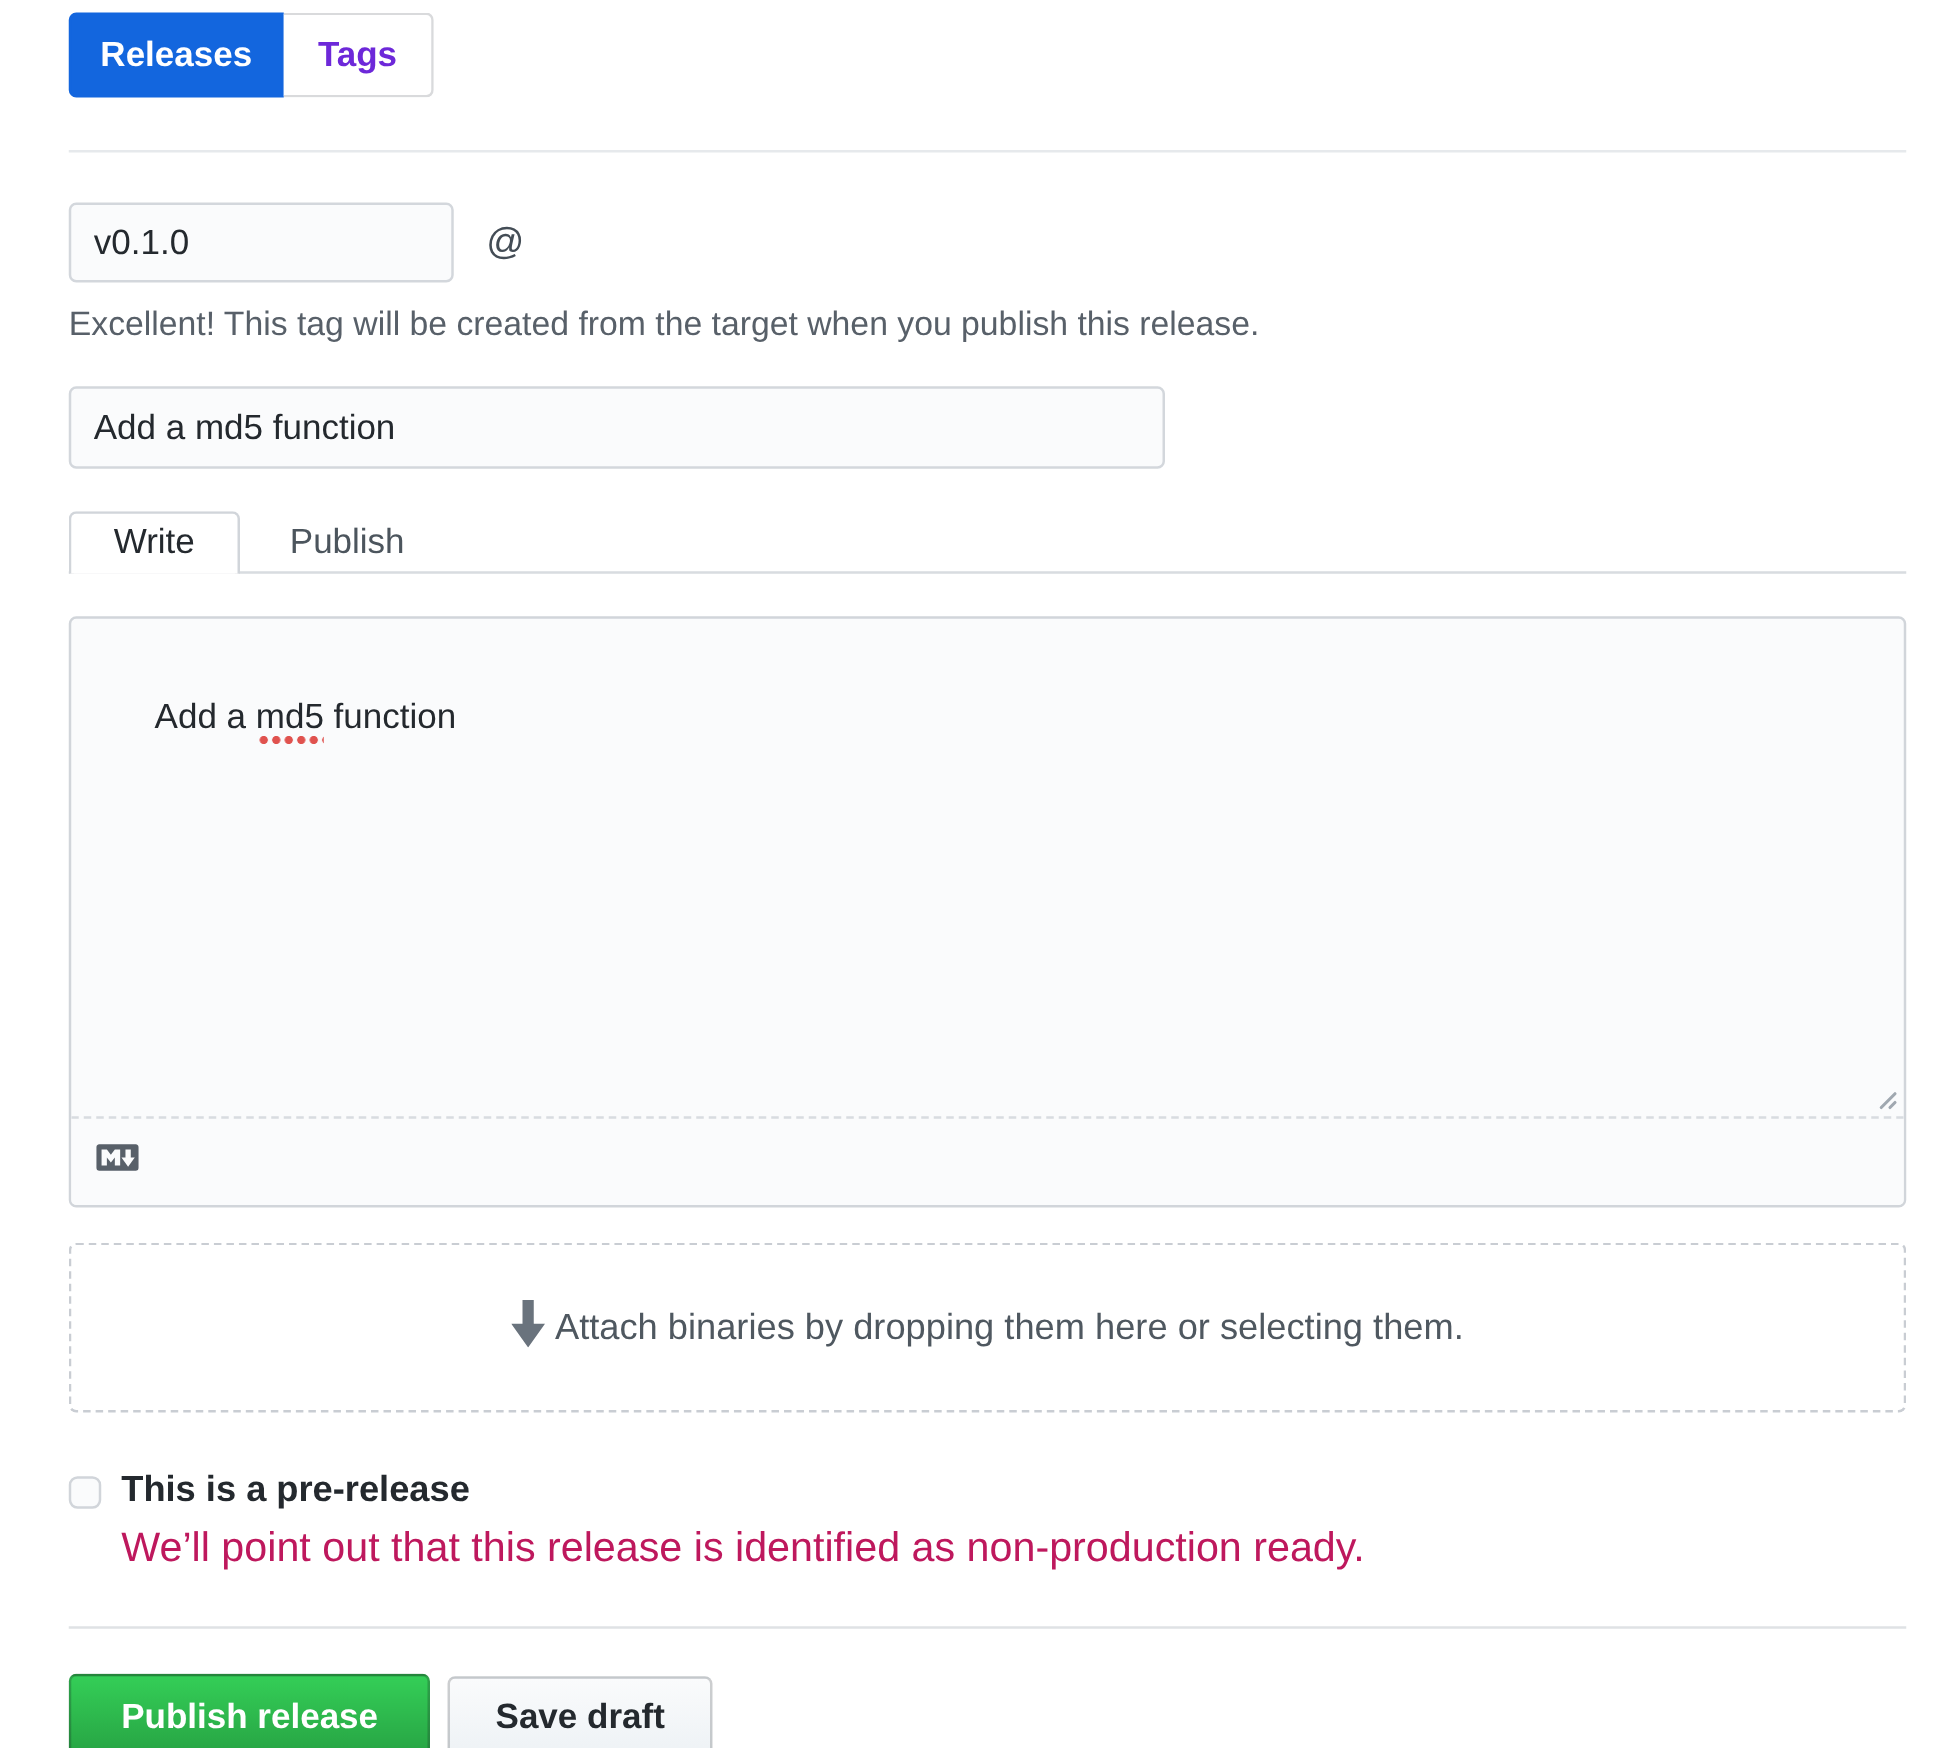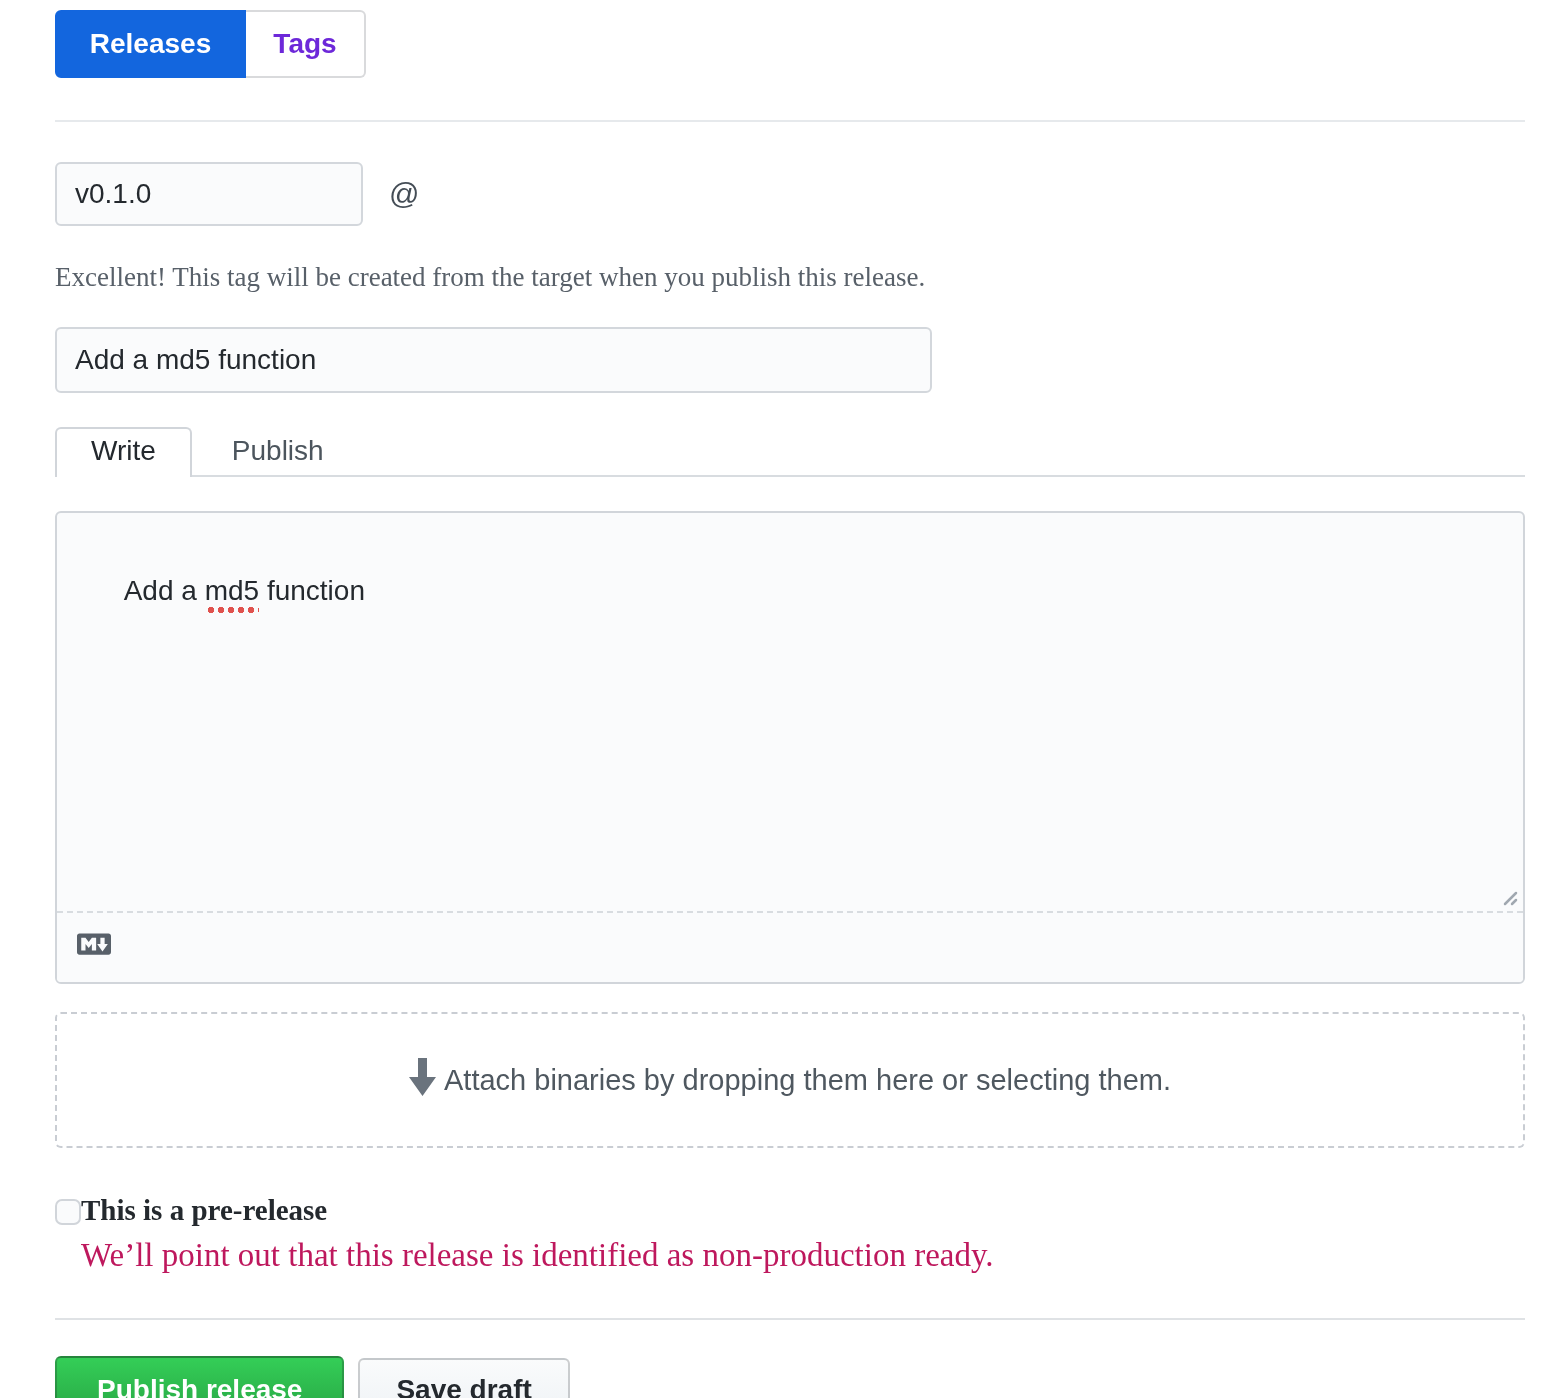--- a/index.html
+++ b/index.html
@@ -26,21 +26,21 @@
   .subnav{display:flex;}
   .subnav-btn{
     font-size:28px;
     font-weight:bold;
     padding:15px 0;
     text-align:center;
     cursor:pointer;
     line-height:34px;
   }
   .subnav-btn.releases{
-    width:191px;
+    width:172px;
     background:var(--accent-blue,#1366de);
     color:#ffffff;
     border:2px solid var(--accent-blue,#1366de);
     border-radius:6px 0 0 6px;
   }
   .subnav-btn.tags{
     width:120px;
     background:#ffffff;
     color:#6d28d9;
     border:2px solid #d9dadc;
@@ -90,24 +90,23 @@
   .target-branch{font-weight:bold;color:#24292e;}
   .caret-down{
     width:0;height:0;
     border-left:8px solid transparent;
     border-right:8px solid transparent;
     border-top:9px solid #24292e;
     margin-left:18px;
     margin-top:3px;
   }
   .helper-text{
-    margin-top:36px;
+    margin-top:18px;
     color:#586069;
     font-size:27px;
-    font-family:Liberation Serif, serif;
   }
   
   .title-input{
     margin-top:34px;
     width:877px;
     height:66px;
   }
   
   .tabnav{
     margin-top:34px;
@@ -201,21 +200,21 @@
   }
   .checkbox{
     width:26px;height:26px;
     background:#fafbfc;
     border:2px solid #d1d5da;
     border-radius:7px;
     margin-top:5px;
     flex:none;
     cursor:pointer;
   }
-  .prerelease-texts{font-family:Liberation Serif, serif;}
+  .prerelease-texts{margin-left:16px;}
   .prerelease-label{
     font-weight:bold;
     font-size:29px;
     cursor:pointer;
   }
   .prerelease-desc{
     margin-top:10px;
     color:#be185d;
     font-size:33px;
   }

